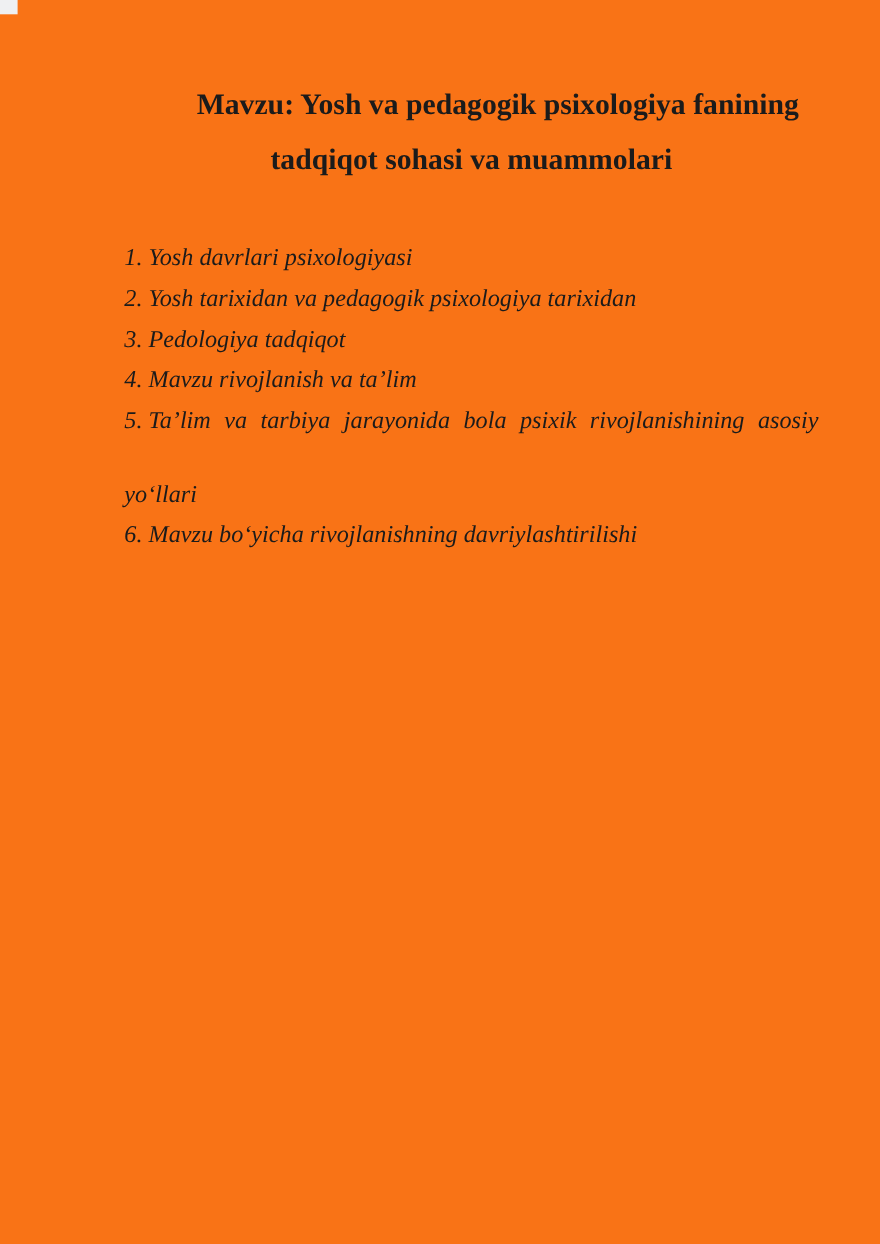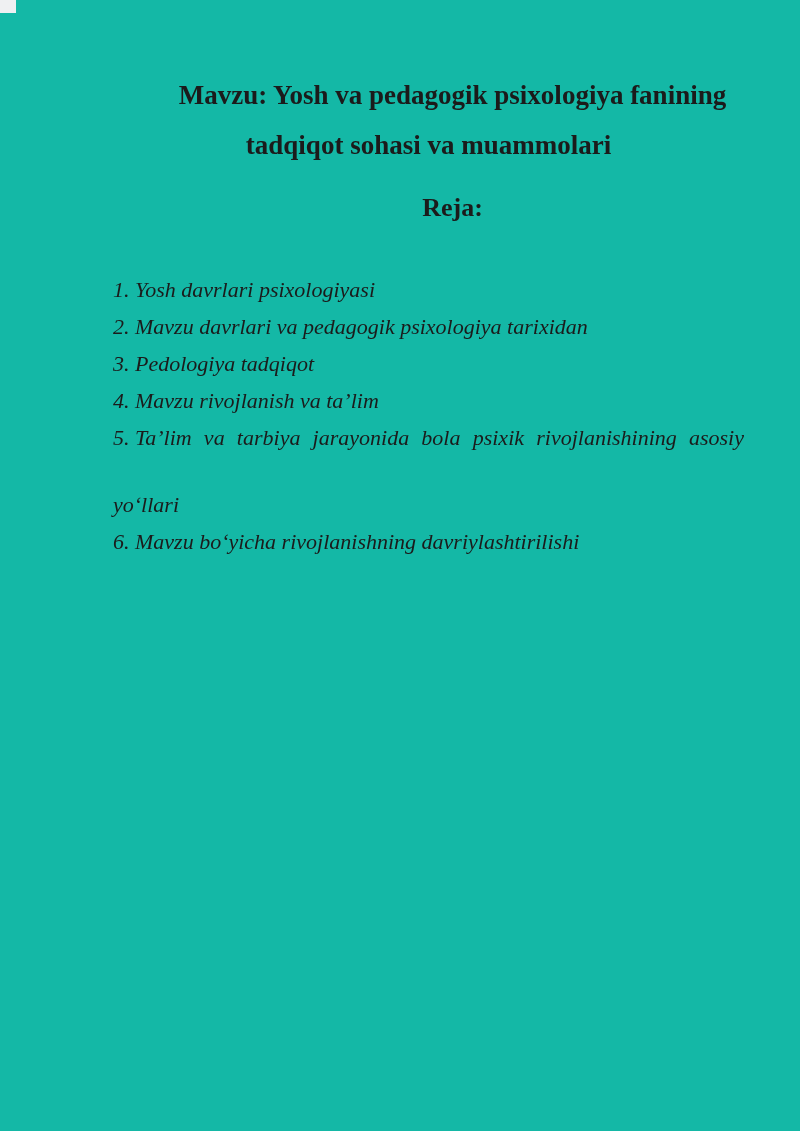--- a/index.html
+++ b/index.html
@@ -1,20 +1,20 @@
 <!DOCTYPE html>
 <html><head>
 <meta charset="utf-8">
 <style>
   html, body { margin: 0; padding: 0; }
   .page {
     position: relative;
     width: 800px;
     height: 1131px;
-    background: #14b8a6;
+    background: #f97316;
     font-family: "Liberation Serif", serif;
     color: #1b1b1b;
     overflow: hidden;
   }
   .corner-artifact {
     position: absolute;
     left: 0; top: 0;
     width: 16px; height: 13px;
     background: #eff0f2;
   }
@@ -63,32 +63,31 @@
 <div class="page">
   <div class="corner-artifact"></div>
 
   <div class="content">
 
     <div class="doc-title">
       <div class="first-line">Mavzu: Yosh va pedagogik psixologiya fanining</div>
       <div>tadqiqot sohasi va muammolari</div>
     </div>
 
-    <div class="reja-heading">Reja:</div>
 
     <div class="plan-list">
 
       <div class="plan-item">
         <span class="num">1.</span>
         <span class="text">Yosh davrlari psixologiyasi</span>
       </div>
 
       <div class="plan-item">
         <span class="num">2.</span>
-        <span class="text">Mavzu davrlari va pedagogik psixologiya tarixidan</span>
+        <span class="text">Yosh tarixidan va pedagogik psixologiya tarixidan</span>
       </div>
 
       <div class="plan-item">
         <span class="num">3.</span>
         <span class="text">Pedologiya tadqiqot</span>
       </div>
 
       <div class="plan-item">
         <span class="num">4.</span>
         <span class="text">Mavzu rivojlanish va ta’lim</span>

